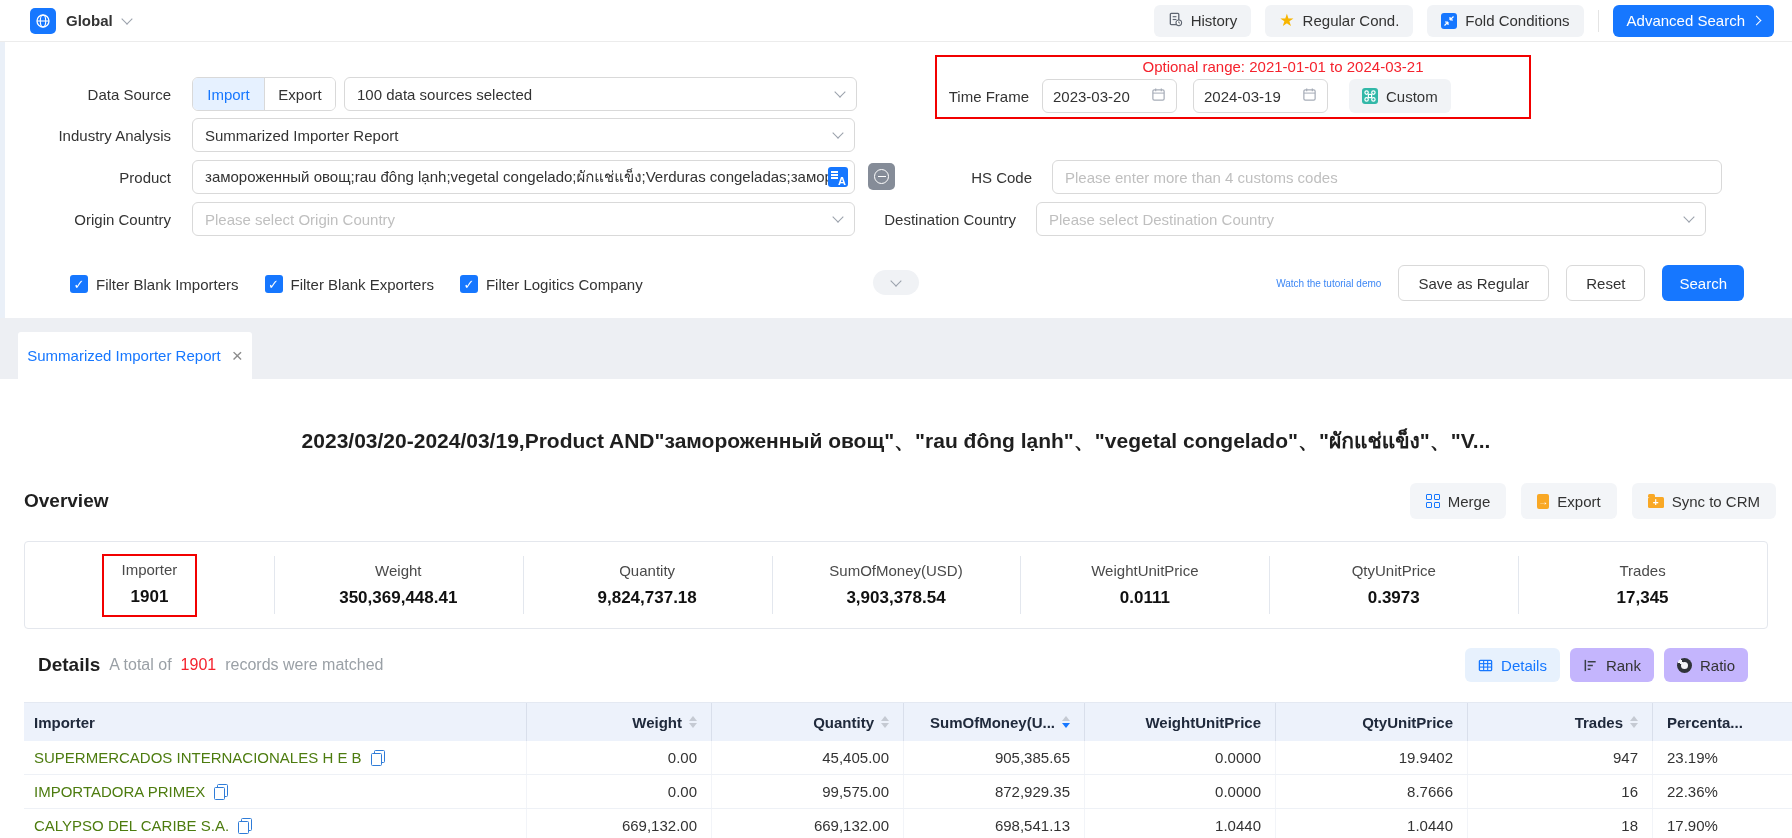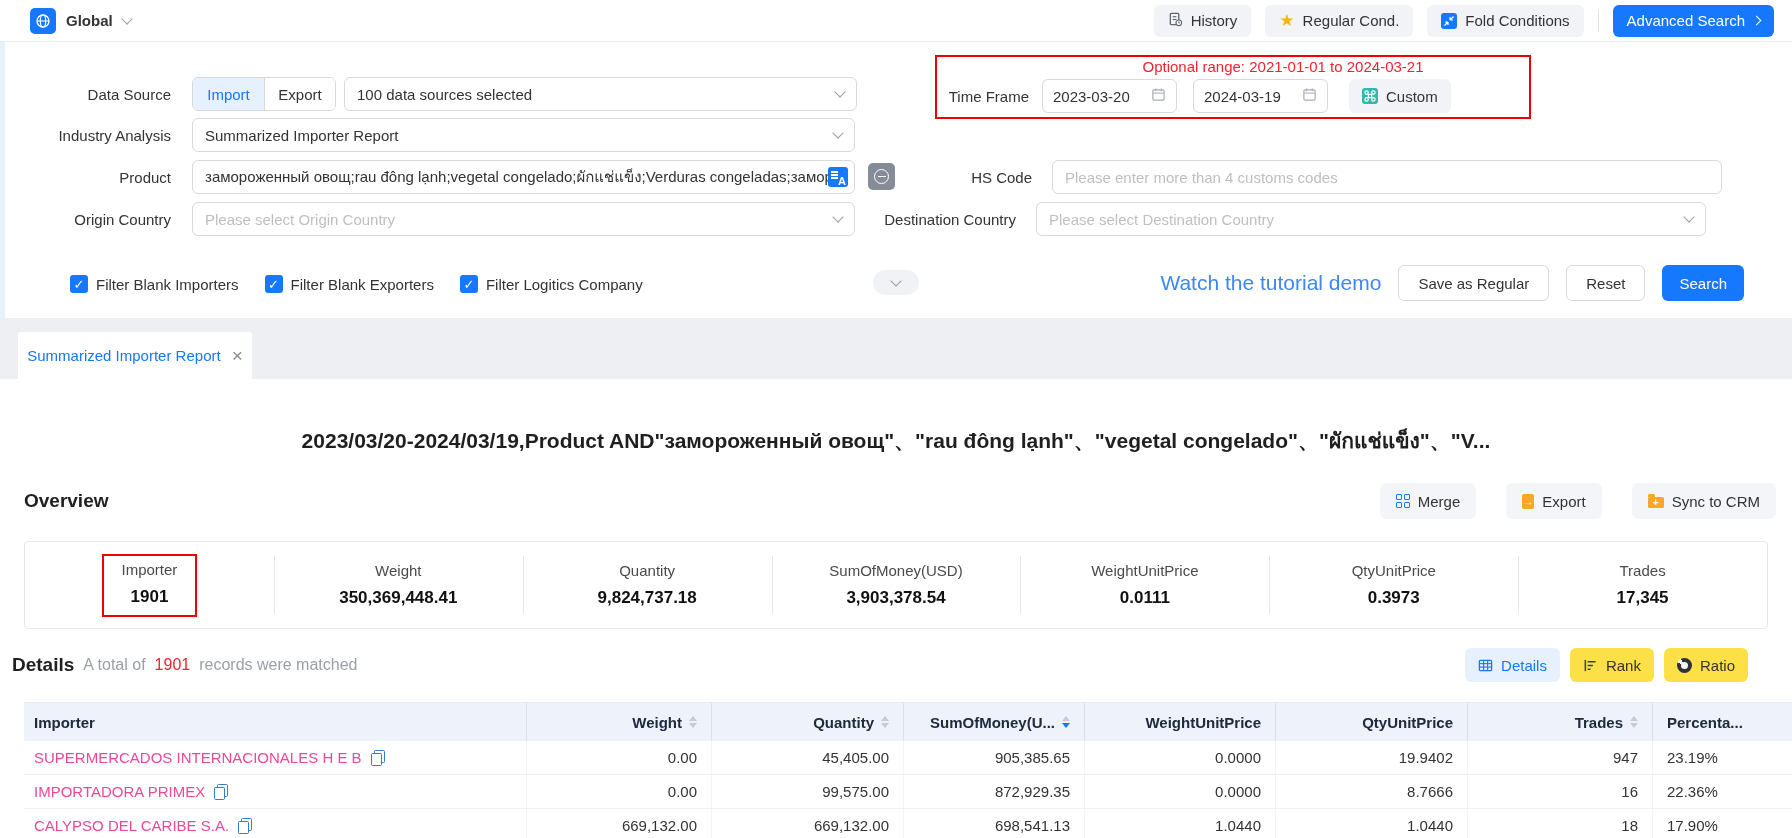--- a/index.html
+++ b/index.html
@@ -50,56 +50,56 @@
   .trans-toggle { position:absolute; left:868px; width:27px; height:27px; background:#858c98; border-radius:5px; display:flex; align-items:center; justify-content:center; cursor:pointer; }
   .trans-toggle .circ { width:15px; height:15px; border:1.5px solid #fff; border-radius:50%; display:flex; align-items:center; justify-content:center; }
   .trans-toggle .bar { width:8px; height:1.5px; background:#fff; }
 
   .cb-row { position:absolute; top:224px; left:70px; display:flex; align-items:center; gap:26px; height:36px; }
   .cb-item { display:flex; align-items:center; gap:8px; cursor:pointer; }
   .cb-box { width:18px; height:18px; background:#1677ff; border-radius:3px; color:#fff; font-size:13px; font-weight:bold; display:flex; align-items:center; justify-content:center; line-height:1; }
   .cb-label { font-size:15px; color:#333; white-space:nowrap; }
   .collapse-pill { position:absolute; left:50%; transform:translateX(-50%); top:228px; width:46px; height:25px; background:#f0f2f5; border-radius:13px; display:flex; align-items:center; justify-content:center; cursor:pointer; }
   .form-actions { position:absolute; top:223px; right:48px; display:flex; align-items:center; gap:17px; height:36px; }
-  .link { color:#3d87f5; font-size:21px; cursor:pointer; white-space:nowrap; }
+  .link { color:#3d87f5; font-size:10px; cursor:pointer; white-space:nowrap; }
   .btn-outline { height:36px; padding:3px 19px; border:1px solid #d9d9d9; border-radius:6px; background:#fff; font-size:15px; color:#333; display:flex; align-items:center; cursor:pointer; white-space:nowrap; }
   .btn-primary { height:36px; padding:0 17px; border-radius:6px; background:#1677ff; color:#fff; font-size:15px; display:flex; align-items:center; cursor:pointer; }
 
   
   .tabbar { height:61px; background:#edeff3; display:flex; align-items:flex-end; padding-left:18px; }
   .tab { width:234px; height:47px; background:#fff; border-radius:3px 3px 0 0; display:flex; align-items:center; justify-content:center; gap:11px; cursor:pointer; }
   .tab-label { color:#1677ff; font-size:15px; }
   .tab-close { color:#8c8c8c; font-size:19px; line-height:1; cursor:pointer; }
 
   
   .content { background:#fff; height:459px; position:relative; }
   .report-title { padding-top:45px; text-align:center; font-size:21px; font-weight:600; color:#1f1f1f; white-space:nowrap; }
   .overview-row { margin-top:24px; height:40px; display:flex; align-items:center; justify-content:space-between; padding:0 16px 0 24px; }
   .section-title { font-size:19px; font-weight:bold; color:#1f1f1f; }
-  .ov-actions { display:flex; align-items:flex-start; gap:30px; }
+  .ov-actions { display:flex; align-items:flex-start; gap:15px; }
   .ov-btn { height:36px; padding:0 16px; background:#f3f5f8; border-radius:6px; display:flex; align-items:center; gap:8px; font-size:15px; color:#333; cursor:pointer; white-space:nowrap; }
   .merge-ic { width:14px; height:14px; display:grid; grid-template-columns:6px 6px; grid-template-rows:6px 6px; gap:2px; }
   .merge-ic i { border:1.5px solid #1677ff; border-radius:1px; display:block; }
   .export-ic { width:12px; height:15px; background:#f9a825; border-radius:2px; color:#fff; font-size:10px; font-weight:bold; display:flex; align-items:center; justify-content:center; }
   .folder-ic { width:16px; height:11px; background:#f9a825; border-radius:1.5px; position:relative; margin-top:3px; color:#fff; font-size:10px; font-weight:bold; display:flex; align-items:center; justify-content:center; }
   .folder-ic::before { content:''; position:absolute; left:0; top:-3px; width:7px; height:3px; background:#f9a825; border-radius:1.5px 1.5px 0 0; }
 
   .stats-card { margin:20px 24px 0; height:88px; border:1px solid #e4e7ed; border-radius:4px; display:flex; align-items:stretch; }
   .stat { flex:1; display:flex; flex-direction:column; align-items:center; justify-content:center; position:relative; }
   .stat + .stat::before { content:''; position:absolute; left:0; top:14px; bottom:14px; width:1px; background:#e3e7ee; }
   .stat-label { font-size:15px; color:#4a4a4a; }
   .stat-value { font-size:17px; font-weight:bold; color:#111; margin-top:9px; }
   .red-outline { border:2px solid #f20000; padding:5px 18px 8px; text-align:center; }
 
-  .details-row { margin-top:17px; height:38px; display:flex; align-items:center; padding:0 44px 0 12px; }
+  .details-row { margin-top:17px; height:38px; display:flex; align-items:center; padding:0 44px 0 38px; }
   .muted { color:#9aa0a6; font-size:16px; }
   .red-count { color:#f5222d; font-size:16px; }
   .details-row > span { margin-right:9px; }
   .view-btns { margin-left:auto; display:flex; gap:10px; }
-  .view-btn { height:34px; padding:0 13px; background:#fde047; border-radius:6px; display:flex; align-items:center; gap:8px; font-size:15px; color:#333; cursor:pointer; }
+  .view-btn { height:34px; padding:0 13px; background:#c4b5fd; border-radius:6px; display:flex; align-items:center; gap:8px; font-size:15px; color:#333; cursor:pointer; }
   .view-btn.active { background:#e7f1fd; color:#1677ff; }
   .rank-ic, .grid-ic { display:block; }
   .ratio-ic { width:15px; height:15px; border-radius:50%; background:conic-gradient(#2f3338 0 295deg, #f4f5f7 295deg 330deg, #2f3338 330deg); position:relative; }
   .ratio-ic::after { content:''; position:absolute; inset:4px; background:#f4f5f7; border-radius:50%; }
 
   
   .dtable { margin:18px 0 0 24px; width:1768px; font-size:15px; }
   .thead { display:flex; height:39px; background:#edf2fb; border-top:1px solid #e4e9f2; align-items:stretch; font-weight:bold; color:#202a3c; }
   .th { display:flex; align-items:center; padding:0 14px; }
   .th + .th { border-left:1px solid #d9dfeb; }
@@ -107,21 +107,21 @@
   .td { display:flex; align-items:center; padding:0 14px; }
   .td + .td { border-left:1px solid #f2f4f8; }
   .num { justify-content:flex-end; text-align:right; }
   .c0 { width:502px; padding-left:10px; } .c1 { width:185px; } .c2 { width:192px; } .c3 { width:181px; }
   .c4 { width:191px; } .c5 { width:192px; } .c6 { width:185px; } .c7 { width:140px; }
   .sorter { display:flex; flex-direction:column; gap:2px; margin-left:7px; }
   .car { width:0; height:0; border-left:4px solid transparent; border-right:4px solid transparent; }
   .car.up { border-bottom:5px solid #c5cad3; }
   .car.down { border-top:5px solid #c5cad3; }
   .car.down.active { border-top-color:#1677ff; }
-  .imp-name { color:#ec4899; white-space:nowrap; overflow:hidden; }
+  .imp-name { color:#4d7c0f; white-space:nowrap; overflow:hidden; }
   .copy-ic { width:14px; height:16px; position:relative; margin-left:9px; flex:0 0 auto; cursor:pointer; }
   .copy-ic::before { content:''; position:absolute; right:0; top:0; width:9px; height:11px; border:1.5px solid #2f7cd8; border-radius:1.5px; }
   .copy-ic::after { content:''; position:absolute; left:0; bottom:0; width:9px; height:11px; border:1.5px solid #2f7cd8; border-radius:1.5px; background:#fff; }
 </style>
 </head>
 <body>
 
 <div class="topbar">
   <div class="brand">
     <span class="brand-icon">

